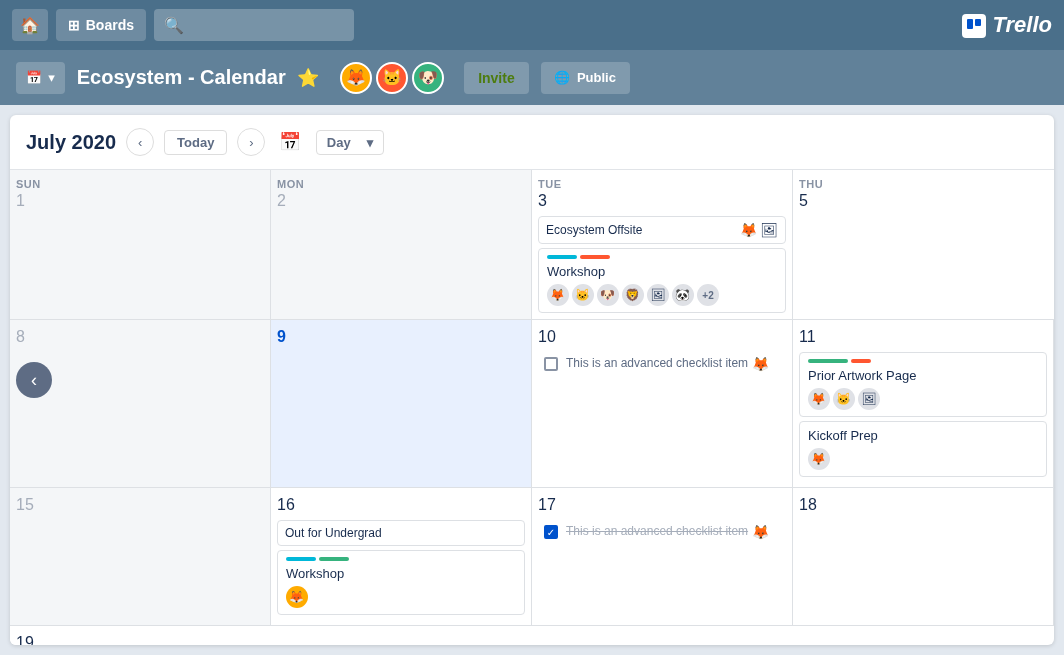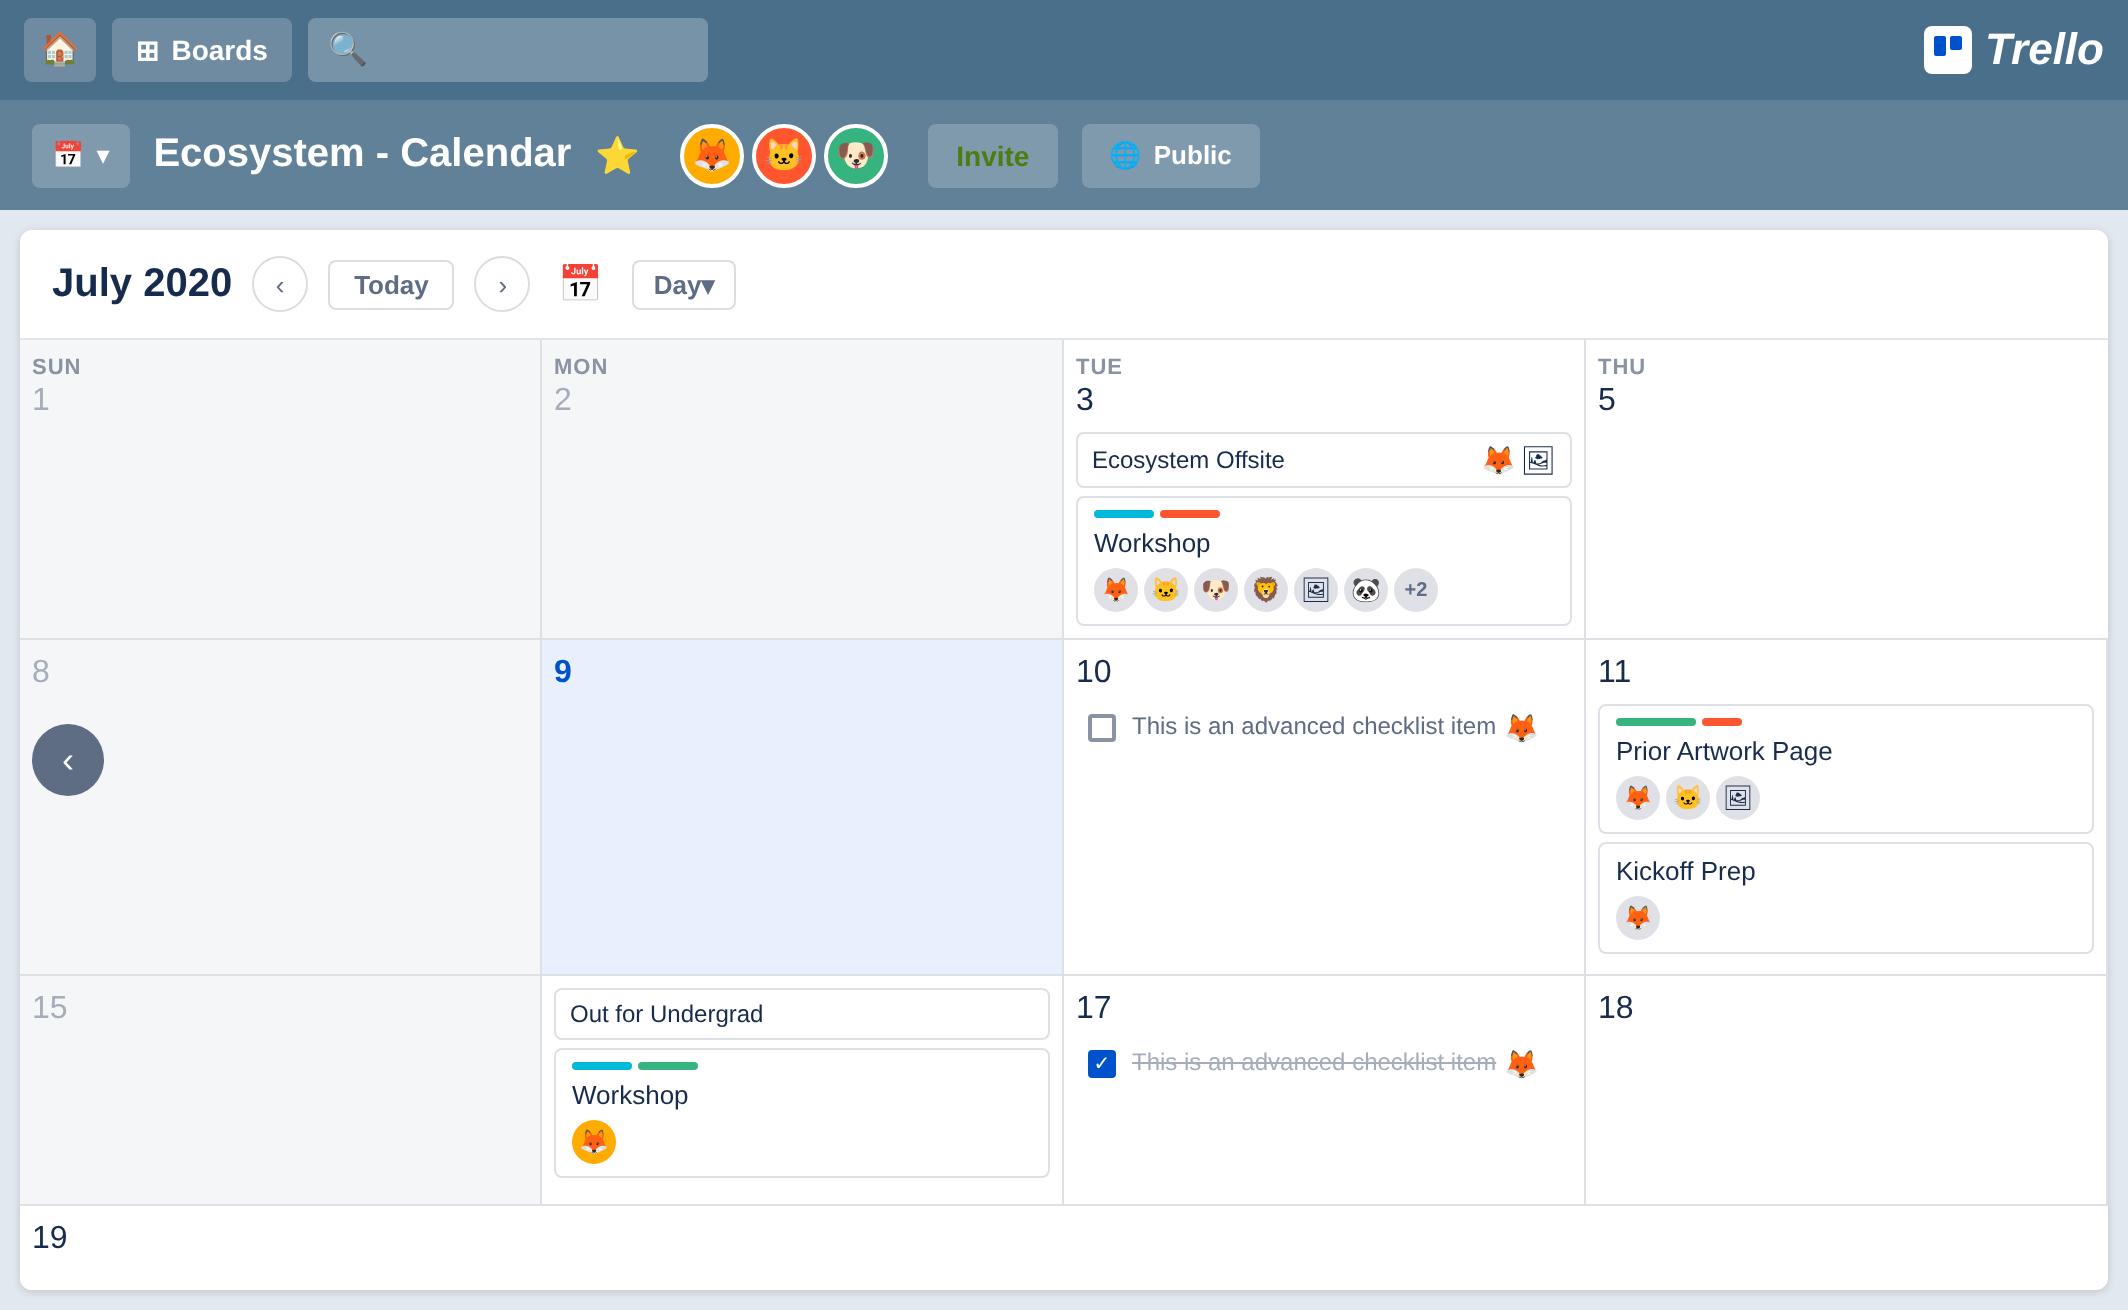--- a/index.html
+++ b/index.html
@@ -44,21 +44,21 @@
       gap: 8px;
       cursor: text;
       color: rgba(255,255,255,0.8);
     }
     .trello-logo {
       margin-left: auto;
       color: white;
       font-size: 22px;
       font-style: italic;
       font-weight: bold;
-      display: flex; align-items: center; gap: 6px;
+      display: flex; align-items: flex-end; gap: 6px;
     }
     .trello-logo-icon {
       width: 24px; height: 24px;
       background: white;
       border-radius: 4px;
       display: flex; align-items: center; justify-content: center;
     }
 
     
     .board-header {
@@ -140,21 +140,21 @@
       font-size: 18px; color: #5e6c84; cursor: pointer;
       padding: 4px;
     }
     .cal-view-select {
       background: white;
       border: 1px solid #ddd;
       border-radius: 4px;
       padding: 4px 10px;
       font-size: 13px; font-weight: 600; color: #5e6c84;
       cursor: pointer;
-      display: flex; align-items: flex-end; gap: 0;
+      display: flex; align-items: flex-end; gap: 16px;
     }
 
     
     .cal-grid {
       display: grid;
       grid-template-columns: repeat(4, 1fr);
     }
     .cal-header-cell {
       border-right: 1px solid #dde0e4;
       border-bottom: 1px solid #dde0e4;
@@ -454,20 +454,21 @@
         <div class="card-avatars">
           <span class="card-avatar" style="font-size:12px">🦊</span>
         </div>
       </div>
     </div>
 
     <div class="cal-cell past">
       <div class="cal-day-num dimmed" style="margin-bottom:6px">15</div>
     </div>
     <div class="cal-cell">
+      <div class="cal-day-num" style="margin-bottom:6px">16</div>
 
       <div class="cal-event-banner">
         <span>Out for Undergrad</span>
       </div>
 
       <div class="cal-card">
         <div class="card-color-bar">
           <div class="color-bar" style="background:#00b8d9"></div>
           <div class="color-bar" style="background:#36b37e"></div>
         </div>

